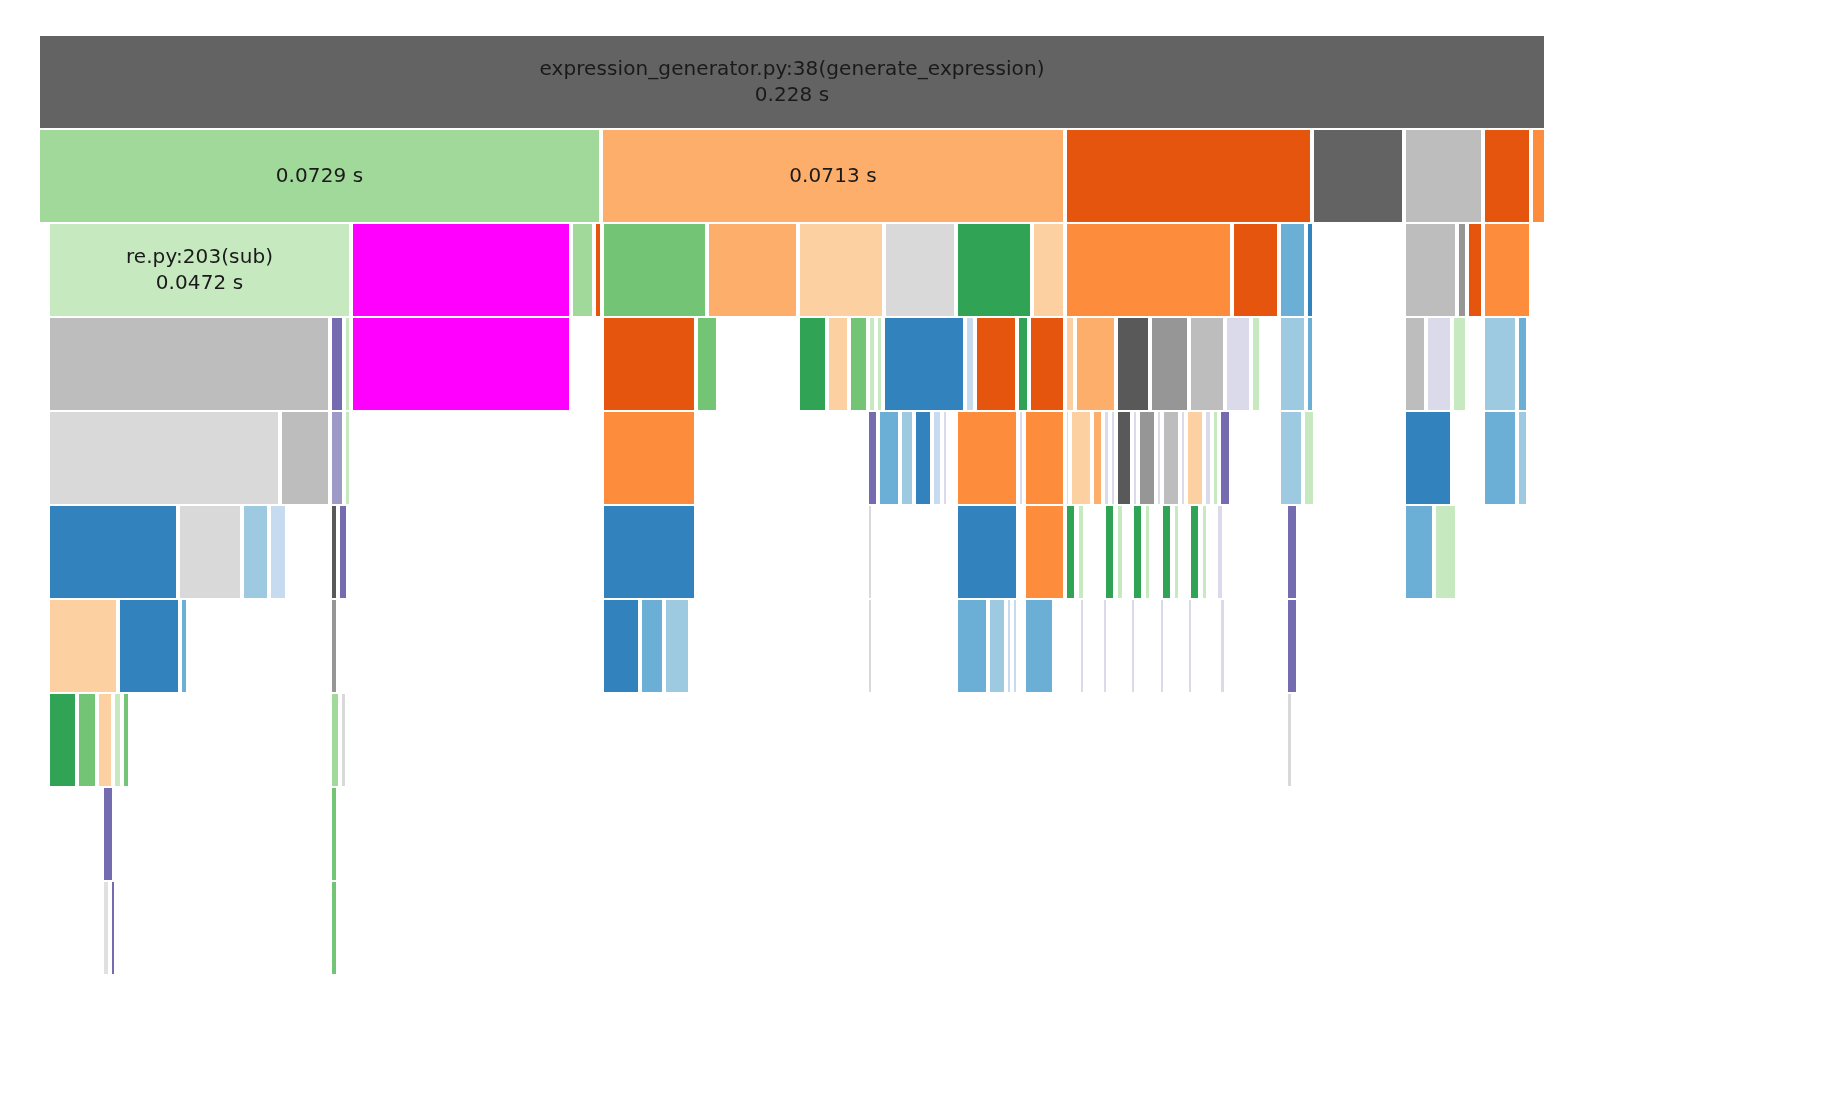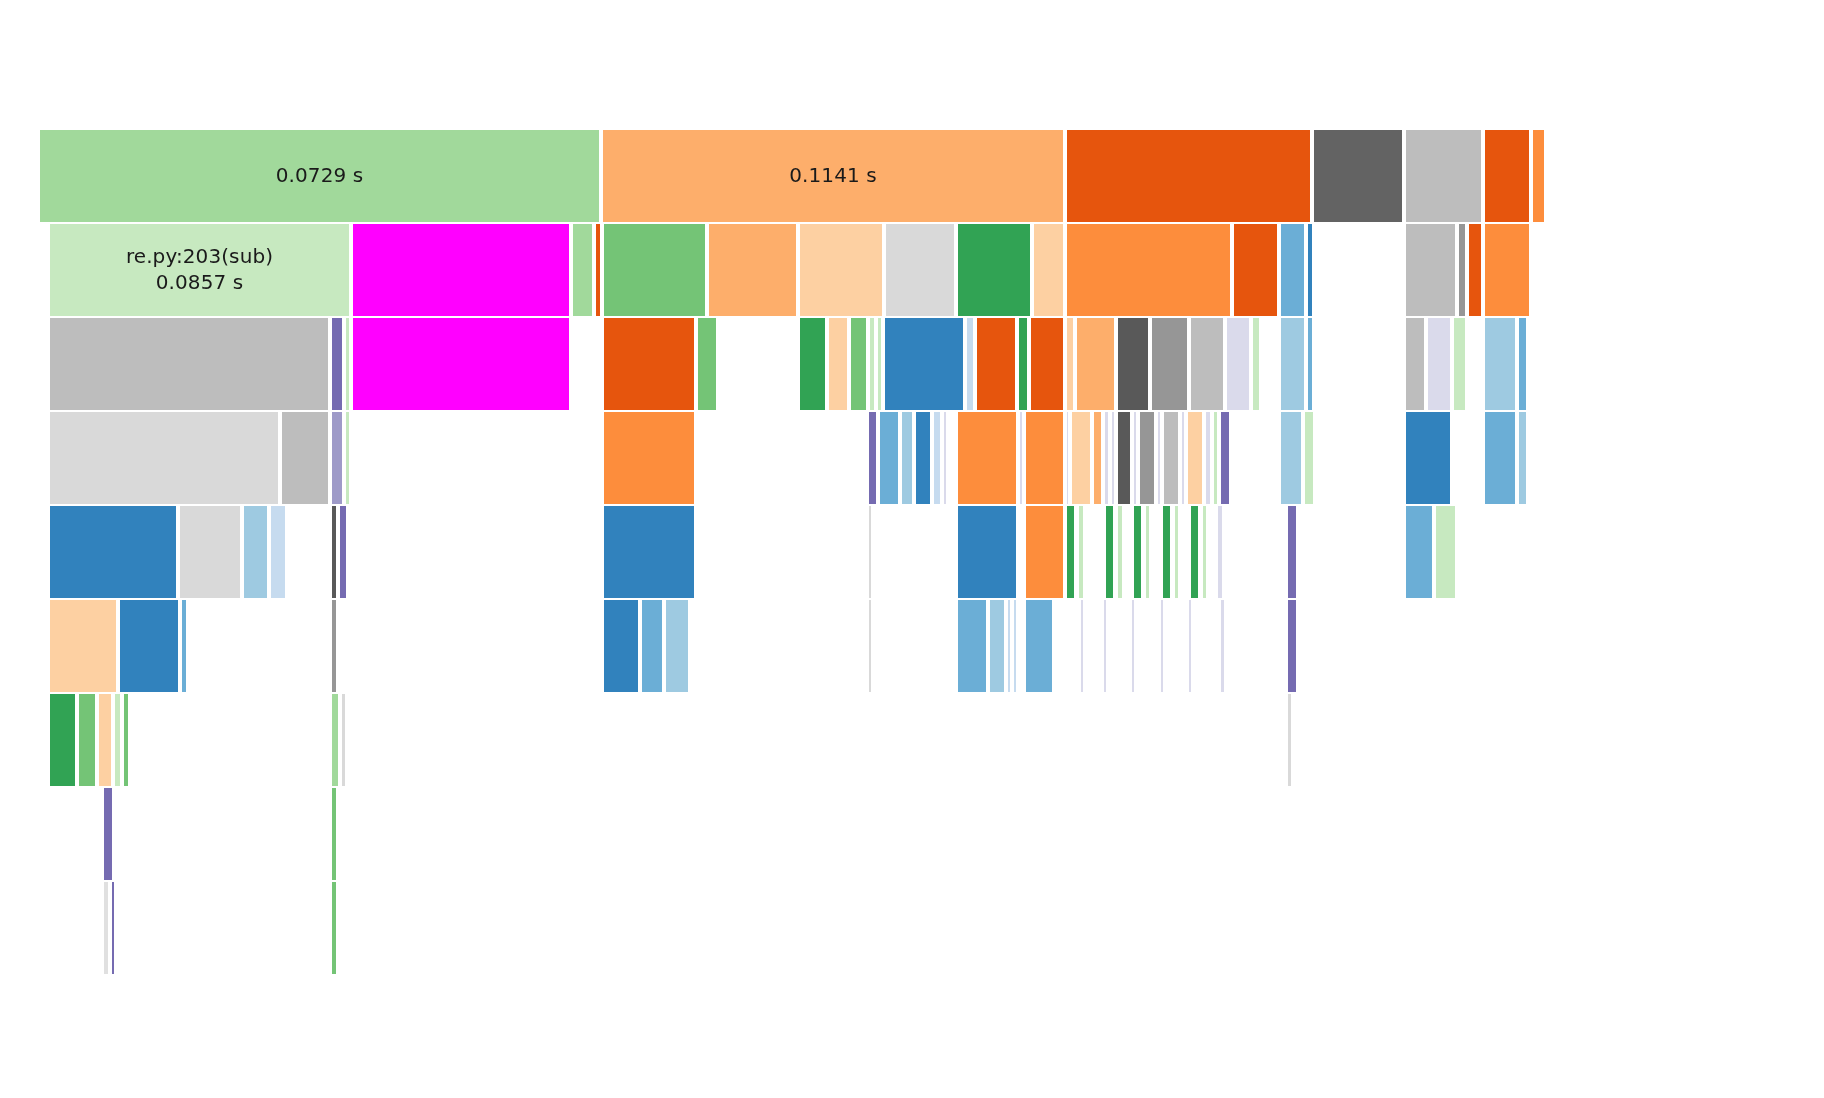--- a/index.html
+++ b/index.html
@@ -42,34 +42,38 @@
   .frame .fn-time {
     font-size: 20px;
     color: #1a1a1a;
     letter-spacing: 0.1px;
   }
 </style>
 </head>
 <body>
 
 <div id="flamegraph">
+    <div class="frame" style="left: 40px; top: 36px; width: 1504px; height: 92px; background: rgb(99, 99, 99);">
+      <span class="fn-label">expression_generator.py:38(generate_expression)</span>
+      <span class="fn-time">0.228 s</span>
+    </div>
     <div class="frame" style="left: 40px; top: 130px; width: 559px; height: 92px; background: rgb(161, 217, 155);">
       <span class="fn-time">0.0729 s</span>
     </div>
     <div class="frame" style="left: 603px; top: 130px; width: 460px; height: 92px; background: rgb(253, 174, 107);">
-      <span class="fn-time">0.1141 s</span>
+      <span class="fn-time">0.0713 s</span>
     </div>
     <div class="frame no-label" style="left: 1067px; top: 130px; width: 243px; height: 92px; background: rgb(230, 85, 13);"></div>
     <div class="frame no-label" style="left: 1314px; top: 130px; width: 88px; height: 92px; background: rgb(99, 99, 99);"></div>
     <div class="frame no-label" style="left: 1406px; top: 130px; width: 75px; height: 92px; background: rgb(189, 189, 189);"></div>
     <div class="frame no-label" style="left: 1485px; top: 130px; width: 44px; height: 92px; background: rgb(230, 85, 13);"></div>
     <div class="frame no-label" style="left: 1533px; top: 130px; width: 11px; height: 92px; background: rgb(253, 141, 60);"></div>
     <div class="frame" style="left: 50px; top: 224px; width: 299px; height: 92px; background: rgb(199, 233, 192);">
       <span class="fn-label">re.py:203(sub)</span>
-      <span class="fn-time">0.0857 s</span>
+      <span class="fn-time">0.0472 s</span>
     </div>
     <div class="frame no-label" style="left: 353px; top: 224px; width: 216px; height: 92px; background: rgb(255, 0, 255);"></div>
     <div class="frame no-label" style="left: 573px; top: 224px; width: 19px; height: 92px; background: rgb(161, 217, 155);"></div>
     <div class="frame no-label" style="left: 596px; top: 224px; width: 4px; height: 92px; background: rgb(230, 85, 13);"></div>
     <div class="frame no-label" style="left: 604px; top: 224px; width: 101px; height: 92px; background: rgb(116, 196, 118);"></div>
     <div class="frame no-label" style="left: 709px; top: 224px; width: 87px; height: 92px; background: rgb(253, 174, 107);"></div>
     <div class="frame no-label" style="left: 800px; top: 224px; width: 82px; height: 92px; background: rgb(253, 208, 162);"></div>
     <div class="frame no-label" style="left: 886px; top: 224px; width: 68px; height: 92px; background: rgb(217, 217, 217);"></div>
     <div class="frame no-label" style="left: 958px; top: 224px; width: 72px; height: 92px; background: rgb(49, 163, 84);"></div>
     <div class="frame no-label" style="left: 1034px; top: 224px; width: 29px; height: 92px; background: rgb(253, 208, 162);"></div>

